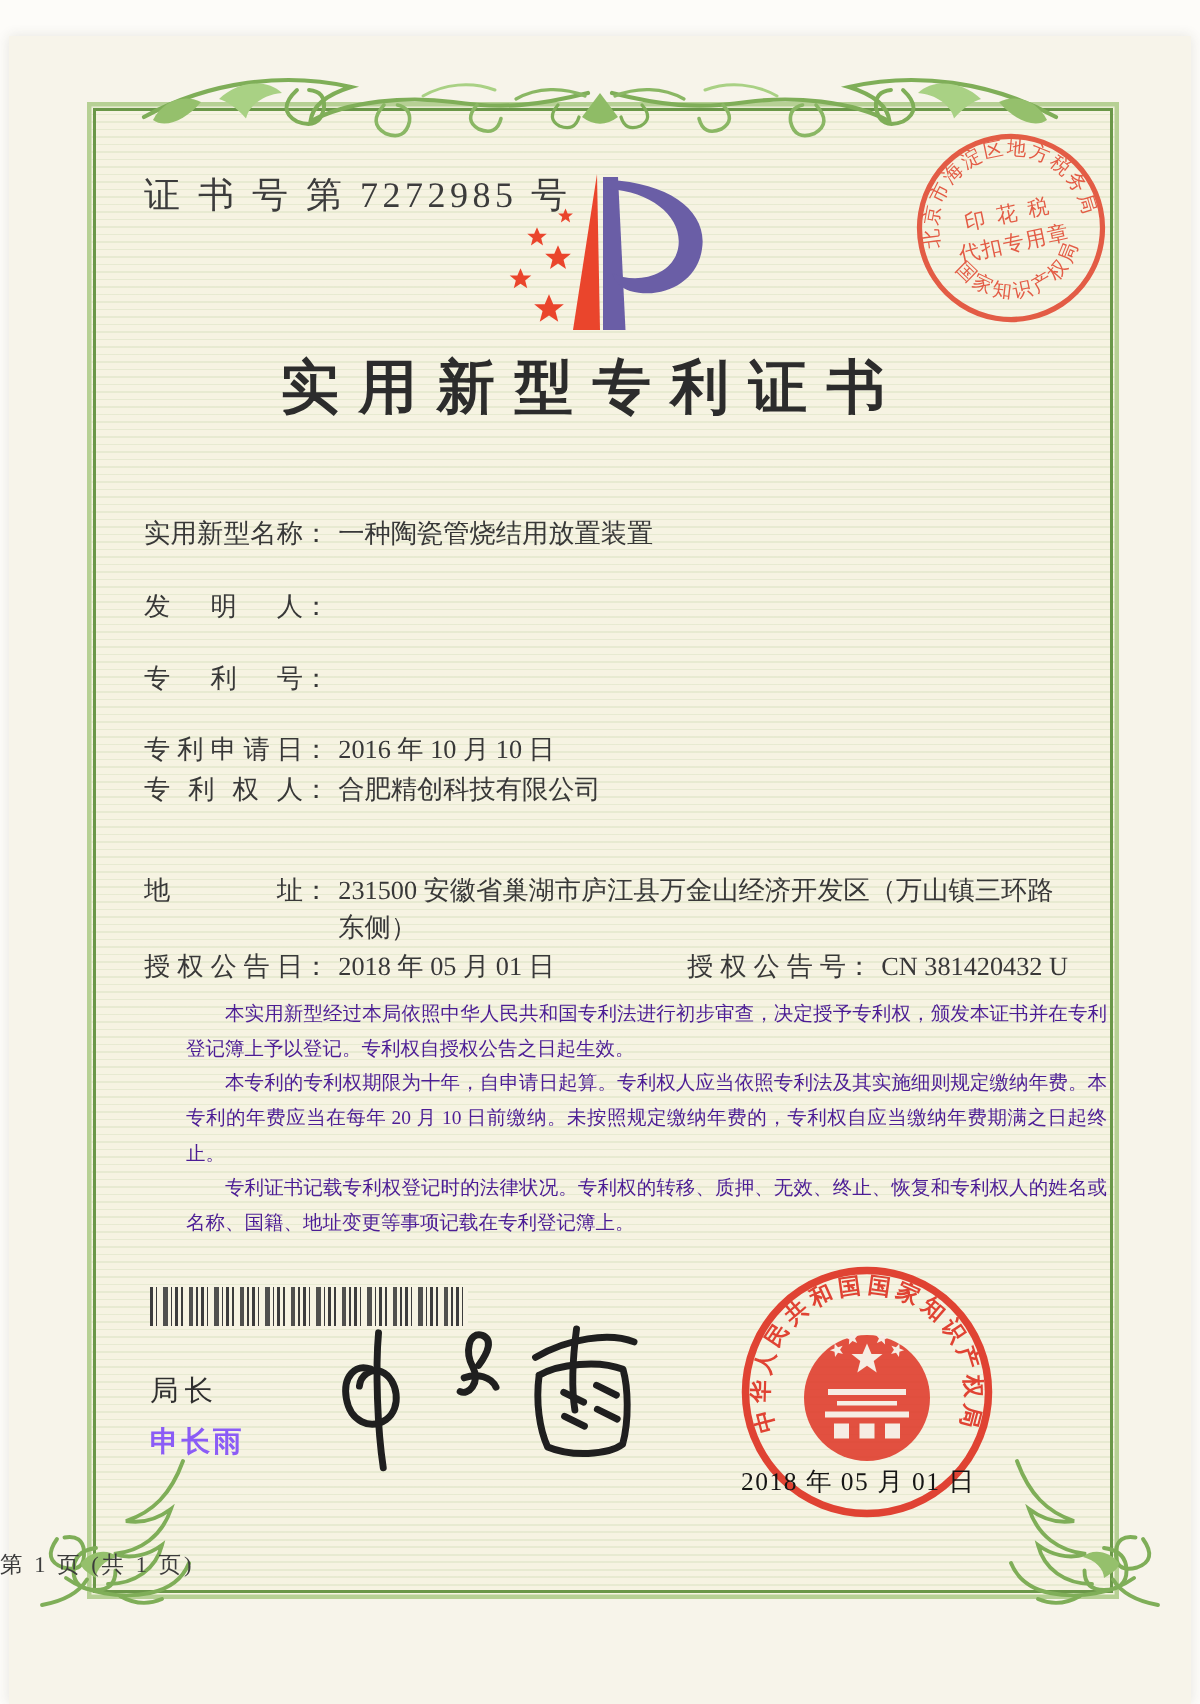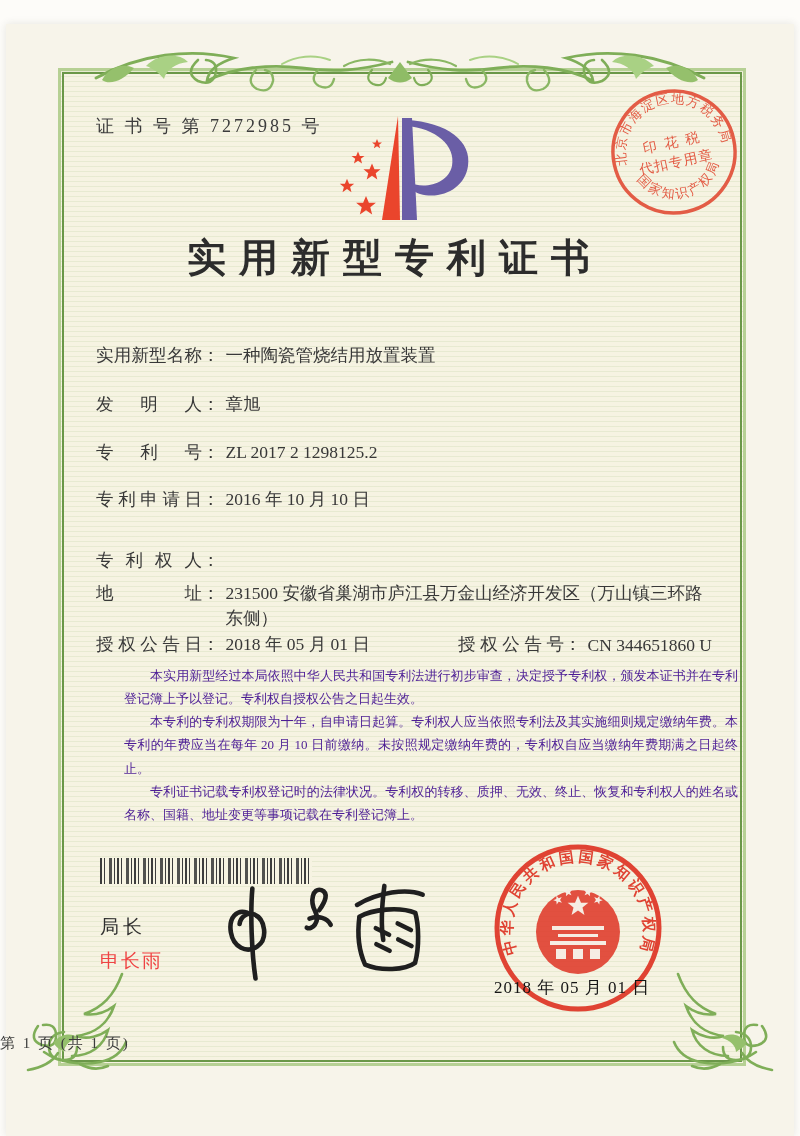--- a/index.html
+++ b/index.html
@@ -26,47 +26,47 @@
   }
   .frame-inner{
     position:absolute;inset:1px;
     border:2px solid #6a9748;
   }
   .garland{position:absolute;left:86px;top:36px;width:628px;height:68px;}
   .flourish{position:absolute;width:104px;height:104px;}
   .flourish.bl{left:24px;top:972px;}
   .flourish.br{left:672px;top:972px;transform:scaleX(-1);}
   .cert-number{
-    position:absolute;left:96px;top:114px;font-size:18px;letter-spacing:3px;color:#3c3c3c;
+    position:absolute;left:96px;top:114px;font-size:24px;letter-spacing:3px;color:#3c3c3c;
   }
   .tax-stamp{position:absolute;left:606px;top:84px;width:136px;height:136px;transform:rotate(-12deg);opacity:.92;}
   .logo{position:absolute;left:320px;top:114px;width:160px;height:116px;}
   .title{
     position:absolute;left:0;top:231px;width:777px;text-align:center;
     font-size:39px;font-weight:700;letter-spacing:13px;color:#2c2c2c;text-indent:13px;
   }
   .fields{position:absolute;left:96px;top:0;width:616px;}
   .frow{position:absolute;display:flex;align-items:flex-start;font-size:17.5px;color:#383838;width:616px;}
   .flabel{display:inline-block;width:106px;text-align:justify;text-align-last:justify;flex:none;}
   .fcolon{flex:none;margin-right:6px;}
   .fvalue{flex:1;line-height:1.45;}
-  .grant-group{display:flex;align-items:flex-end;}
+  .grant-group{display:flex;align-items:center;}
   .paragraphs{
     position:absolute;left:96px;top:664px;width:614px;
     font-size:13px;line-height:1.78;color:#4c1d95;text-align:justify;margin-left:28px;
   }
   .paragraphs p{margin:0;text-indent:2em;}
   .barcode{
     position:absolute;left:100px;top:858px;width:212px;height:26px;
     background:repeating-linear-gradient(90deg,
       #3c3c3c 0 2px, #f6f3e2 2px 4px, #3c3c3c 4px 5px, #f6f3e2 5px 9px,
       #50504e 9px 12px, #f6f3e2 12px 14px, #3c3c3c 14px 15px, #f6f3e2 15px 17px);
   }
   .director-title{position:absolute;left:100px;top:914px;font-size:19px;color:#2f2f2f;letter-spacing:4px;}
-  .director-name{position:absolute;left:100px;top:948px;font-size:19px;color:#ef4444;letter-spacing:2px;}
+  .director-name{position:absolute;left:100px;top:948px;font-size:19px;color:#8b5cf6;letter-spacing:2px;font-weight:bold;}
   .signature{position:absolute;left:208px;top:876px;width:236px;height:116px;transform:rotate(-2deg);}
   .seal{position:absolute;left:490px;top:840px;width:176px;height:176px;opacity:.95;}
   .seal-date{position:absolute;left:494px;top:976px;font-size:17px;color:#151515;letter-spacing:1px;}
   .footer{
     position:absolute;left:0;top:1034px;width:732px;text-align:left;
     font-size:15px;color:#3c3c3c;letter-spacing:2px;
   }
 </style>
 </head>
 <body>
@@ -158,51 +158,50 @@
 
 <div class="fields">
   <div class="frow" style="top:343px">
     <span class="flabel">实用新型名称</span>
       <span class="fcolon">：</span>
       <span class="fvalue">一种陶瓷管烧结用放置装置</span>
   </div>
   <div class="frow" style="top:392px">
     <span class="flabel">发明人</span>
       <span class="fcolon">：</span>
-      <span class="fvalue">章旭</span>
   </div>
   <div class="frow" style="top:440px">
     <span class="flabel">专利号</span>
       <span class="fcolon">：</span>
-      <span class="fvalue">ZL 2017 2 1298125.2</span>
   </div>
   <div class="frow" style="top:487px">
     <span class="flabel">专利申请日</span>
       <span class="fcolon">：</span>
       <span class="fvalue">2016 年 10 月 10 日</span>
   </div>
-  <div class="frow" style="top:548px">
+  <div class="frow" style="top:514px">
     <span class="flabel">专利权人</span>
       <span class="fcolon">：</span>
+      <span class="fvalue">合肥精创科技有限公司</span>
   </div>
   <div class="frow" style="top:581px">
     <span class="flabel">地址</span>
       <span class="fcolon">：</span>
       <span class="fvalue" style="max-width:478px">231500 安徽省巢湖市庐江县万金山经济开发区（万山镇三环路东侧）</span>
   </div>
   <div class="frow" style="top:632px;justify-content:space-between;">
     <span class="grant-group">
       <span class="flabel">授权公告日</span>
         <span class="fcolon">：</span>
         <span>2018 年 05 月 01 日</span>
     </span>
     <span class="grant-group">
       <span class="flabel">授权公告号</span>
         <span class="fcolon">：</span>
-        <span>CN 344651860 U</span>
+        <span>CN 381420432 U</span>
     </span>
   </div>
 </div>
 
 <div class="paragraphs">
   <p>本实用新型经过本局依照中华人民共和国专利法进行初步审查，决定授予专利权，颁发本证书并在专利登记簿上予以登记。专利权自授权公告之日起生效。</p>
   <p>本专利的专利权期限为十年，自申请日起算。专利权人应当依照专利法及其实施细则规定缴纳年费。本专利的年费应当在每年 20 月 10 日前缴纳。未按照规定缴纳年费的，专利权自应当缴纳年费期满之日起终止。</p>
   <p>专利证书记载专利权登记时的法律状况。专利权的转移、质押、无效、终止、恢复和专利权人的姓名或名称、国籍、地址变更等事项记载在专利登记簿上。</p>
 </div>
 

